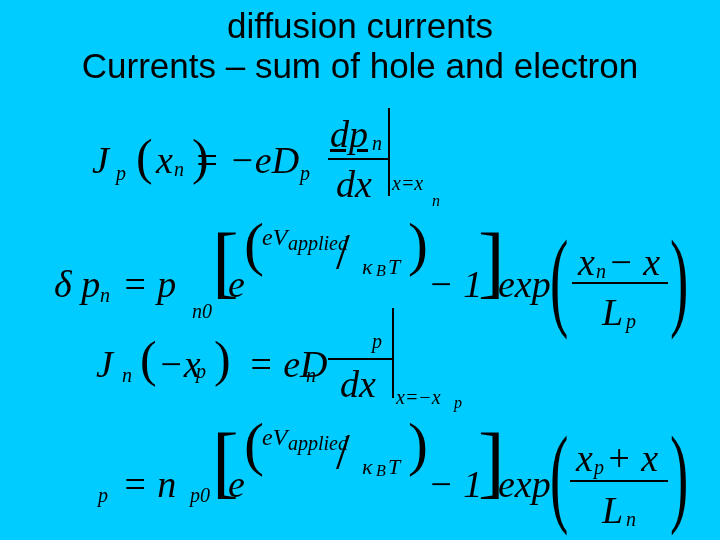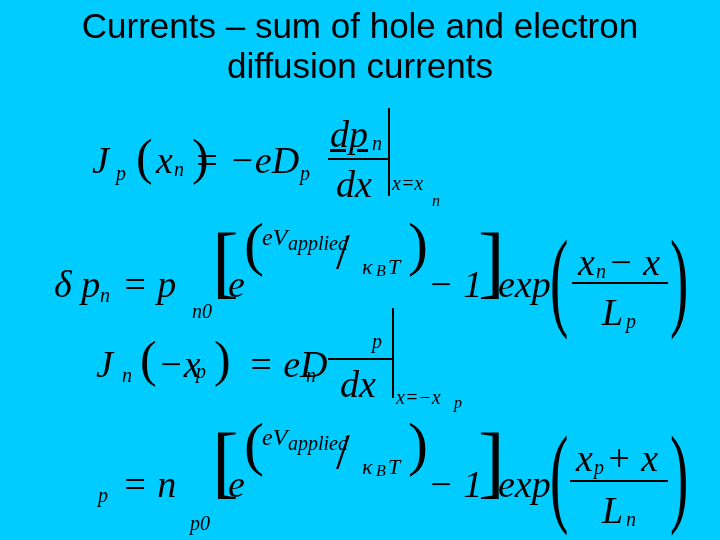--- a/index.html
+++ b/index.html
@@ -26,22 +26,22 @@
   .sub { font-size: 20px; }
   .big { font-size: 38px; }
   .paren { font-style: normal; font-weight: 100; }
   .frac-line { position: absolute; height: 2px; background: #000; }
   .vbar { position: absolute; width: 2px; background: #000; }
 </style>
 </head>
 <body>
 
 <div class="title">
+  <div>diffusion currents</div>
   <div>Currents – sum of hole and electron</div>
-  <div>diffusion currents</div>
 </div>
 
 <div class="eq" style="left:0;top:0;width:720px;height:540px;">
   <span class="abs big" style="left:92px;top:138px;">J</span>
   <span class="abs sub" style="left:116px;top:162px;">p</span>
   <span class="abs paren" style="left:136px;top:128px;font-size:50px;">(</span>
   <span class="abs big" style="left:156px;top:138px;">x</span>
   <span class="abs sub" style="left:174px;top:158px;">n</span>
   <span class="abs paren" style="left:192px;top:128px;font-size:50px;">)</span>
   <span class="abs big" style="left:194px;top:138px;">= −eD</span>
@@ -96,21 +96,21 @@
   <div class="frac-line" style="left:328px;top:358px;width:64px;"></div>
   <span class="abs big" style="left:340px;top:362px;">dx</span>
   <div class="vbar" style="left:392px;top:308px;height:90px;"></div>
   <span class="abs sub" style="left:396px;top:386px;">x=−x</span>
   <span class="abs sub" style="left:454px;top:394px;font-size:16px;">p</span>
 </div>
 
 <div class="eq" style="left:0;top:0;width:720px;height:540px;">
   <span class="abs sub" style="left:98px;top:484px;">p</span>
   <span class="abs big" style="left:122px;top:462px;">= n</span>
-  <span class="abs sub" style="left:190px;top:512px;">p0</span>
+  <span class="abs sub" style="left:190px;top:484px;">p0</span>
   <span class="abs paren" style="left:212px;top:416px;font-size:80px;">[</span>
   <span class="abs big" style="left:228px;top:462px;">e</span>
   <span class="abs paren" style="left:244px;top:410px;font-size:60px;">(</span>
   <span class="abs" style="left:262px;top:424px;font-size:24px;">eV</span>
   <span class="abs" style="left:288px;top:432px;font-size:20px;">applied</span>
   <span class="abs up" style="left:336px;top:422px;font-size:50px;font-weight:100;">/</span>
   <span class="abs" style="left:362px;top:454px;font-size:22px;">κ</span>
   <span class="abs" style="left:376px;top:462px;font-size:16px;">B</span>
   <span class="abs" style="left:388px;top:454px;font-size:22px;">T</span>
   <span class="abs paren" style="left:408px;top:410px;font-size:60px;">)</span>

